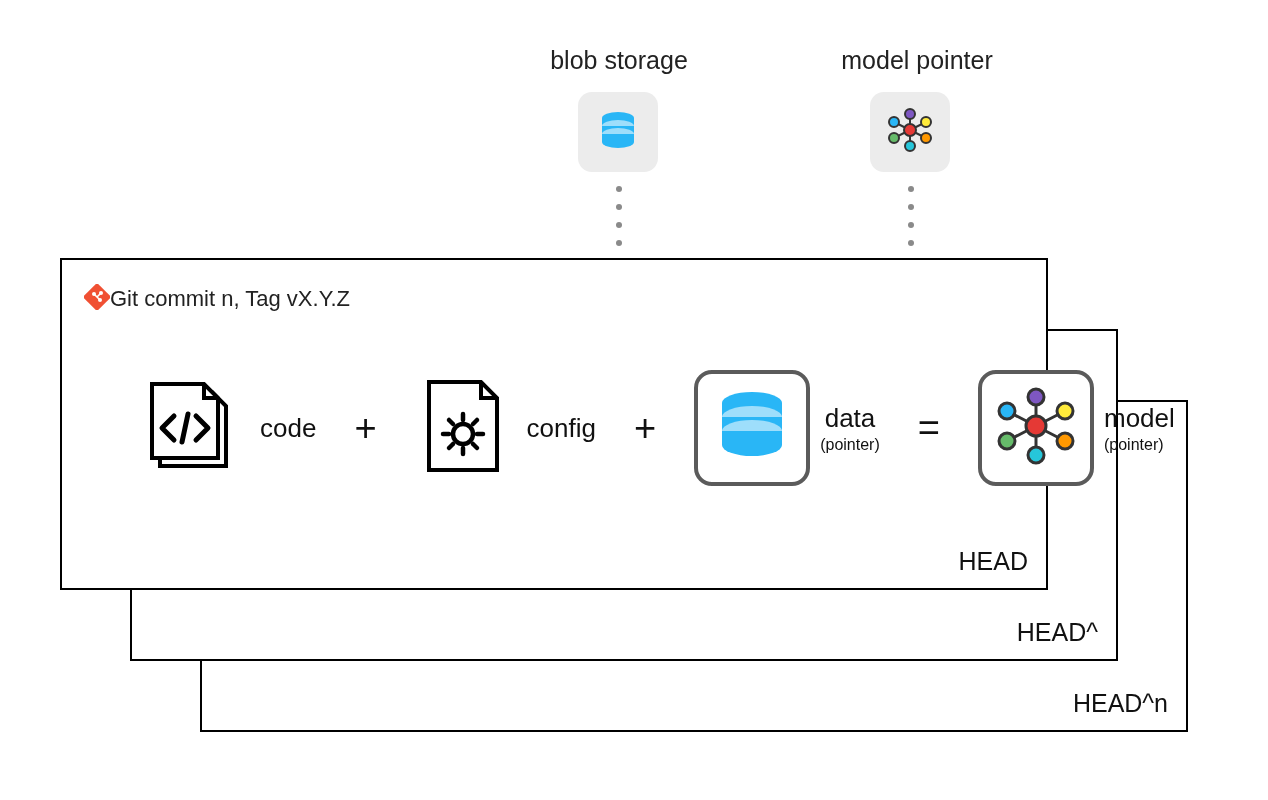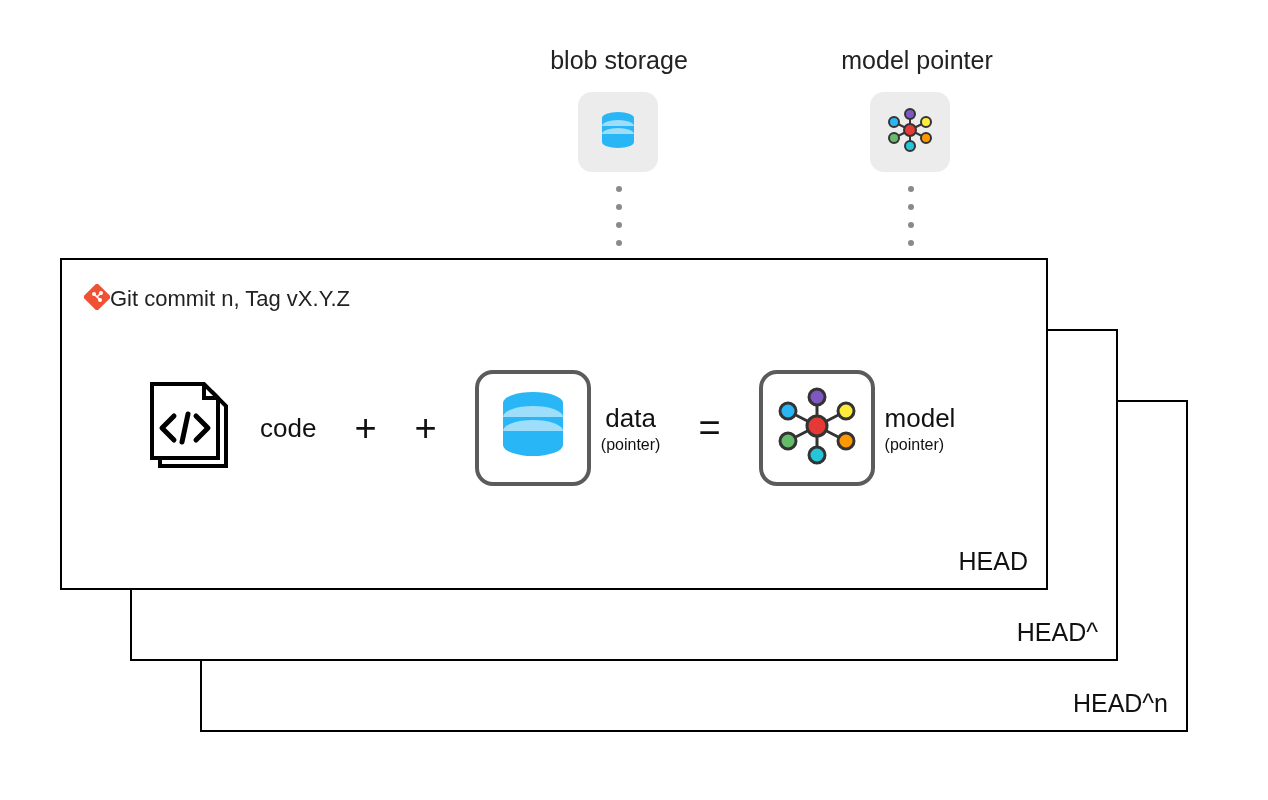--- a/index.html
+++ b/index.html
@@ -152,20 +152,40 @@
             <path d="M32 44 l-12 12 l12 12" fill="none" stroke="#000" stroke-width="5" stroke-linecap="round" stroke-linejoin="round"></path>
             <path d="M54 44 l12 12 l-12 12" fill="none" stroke="#000" stroke-width="5" stroke-linecap="round" stroke-linejoin="round"></path>
             <line x1="46" y1="42" x2="40" y2="70" stroke="#000" stroke-width="5" stroke-linecap="round"></line>
           </svg>
         </span>
         <div class="cap">code</div>
       </div>
 
       <div class="op">+</div>
 
+      <div class="item">
+        <span>
+          <svg width="102" height="108" viewBox="0 0 102 108">
+            <path d="M14 10 h52 l16 16 v72 h-68 z" fill="#fff" stroke="#000" stroke-width="4"></path>
+            <path d="M66 10 v16 h16" fill="none" stroke="#000" stroke-width="4"></path>
+            <circle cx="48" cy="62" r="10" fill="none" stroke="#000" stroke-width="4.5"></circle>
+            <g stroke="#000" stroke-width="4.5" stroke-linecap="round">
+              <line x1="48" y1="42" x2="48" y2="48"></line>
+              <line x1="48" y1="76" x2="48" y2="82"></line>
+              <line x1="28" y1="62" x2="34" y2="62"></line>
+              <line x1="62" y1="62" x2="68" y2="62"></line>
+              <line x1="34" y1="48" x2="38" y2="52"></line>
+              <line x1="58" y1="72" x2="62" y2="76"></line>
+              <line x1="62" y1="48" x2="58" y2="52"></line>
+              <line x1="38" y1="72" x2="34" y2="76"></line>
+            </g>
+          </svg>
+        </span>
+        <div class="cap">config</div>
+      </div>
 
       <div class="op">+</div>
 
       <div class="item">
         <div class="rounded-box">
           <span>
             <svg width="78" height="78" viewBox="0 0 78 78">
               <ellipse cx="39" cy="16" rx="30" ry="11" fill="#29b6f6"></ellipse>
               <path d="M9 16 v14 a30 11 0 0 0 60 0 v-14" fill="#29b6f6"></path>
               <ellipse cx="39" cy="30" rx="30" ry="11" fill="#fff" opacity="0.55"></ellipse>

